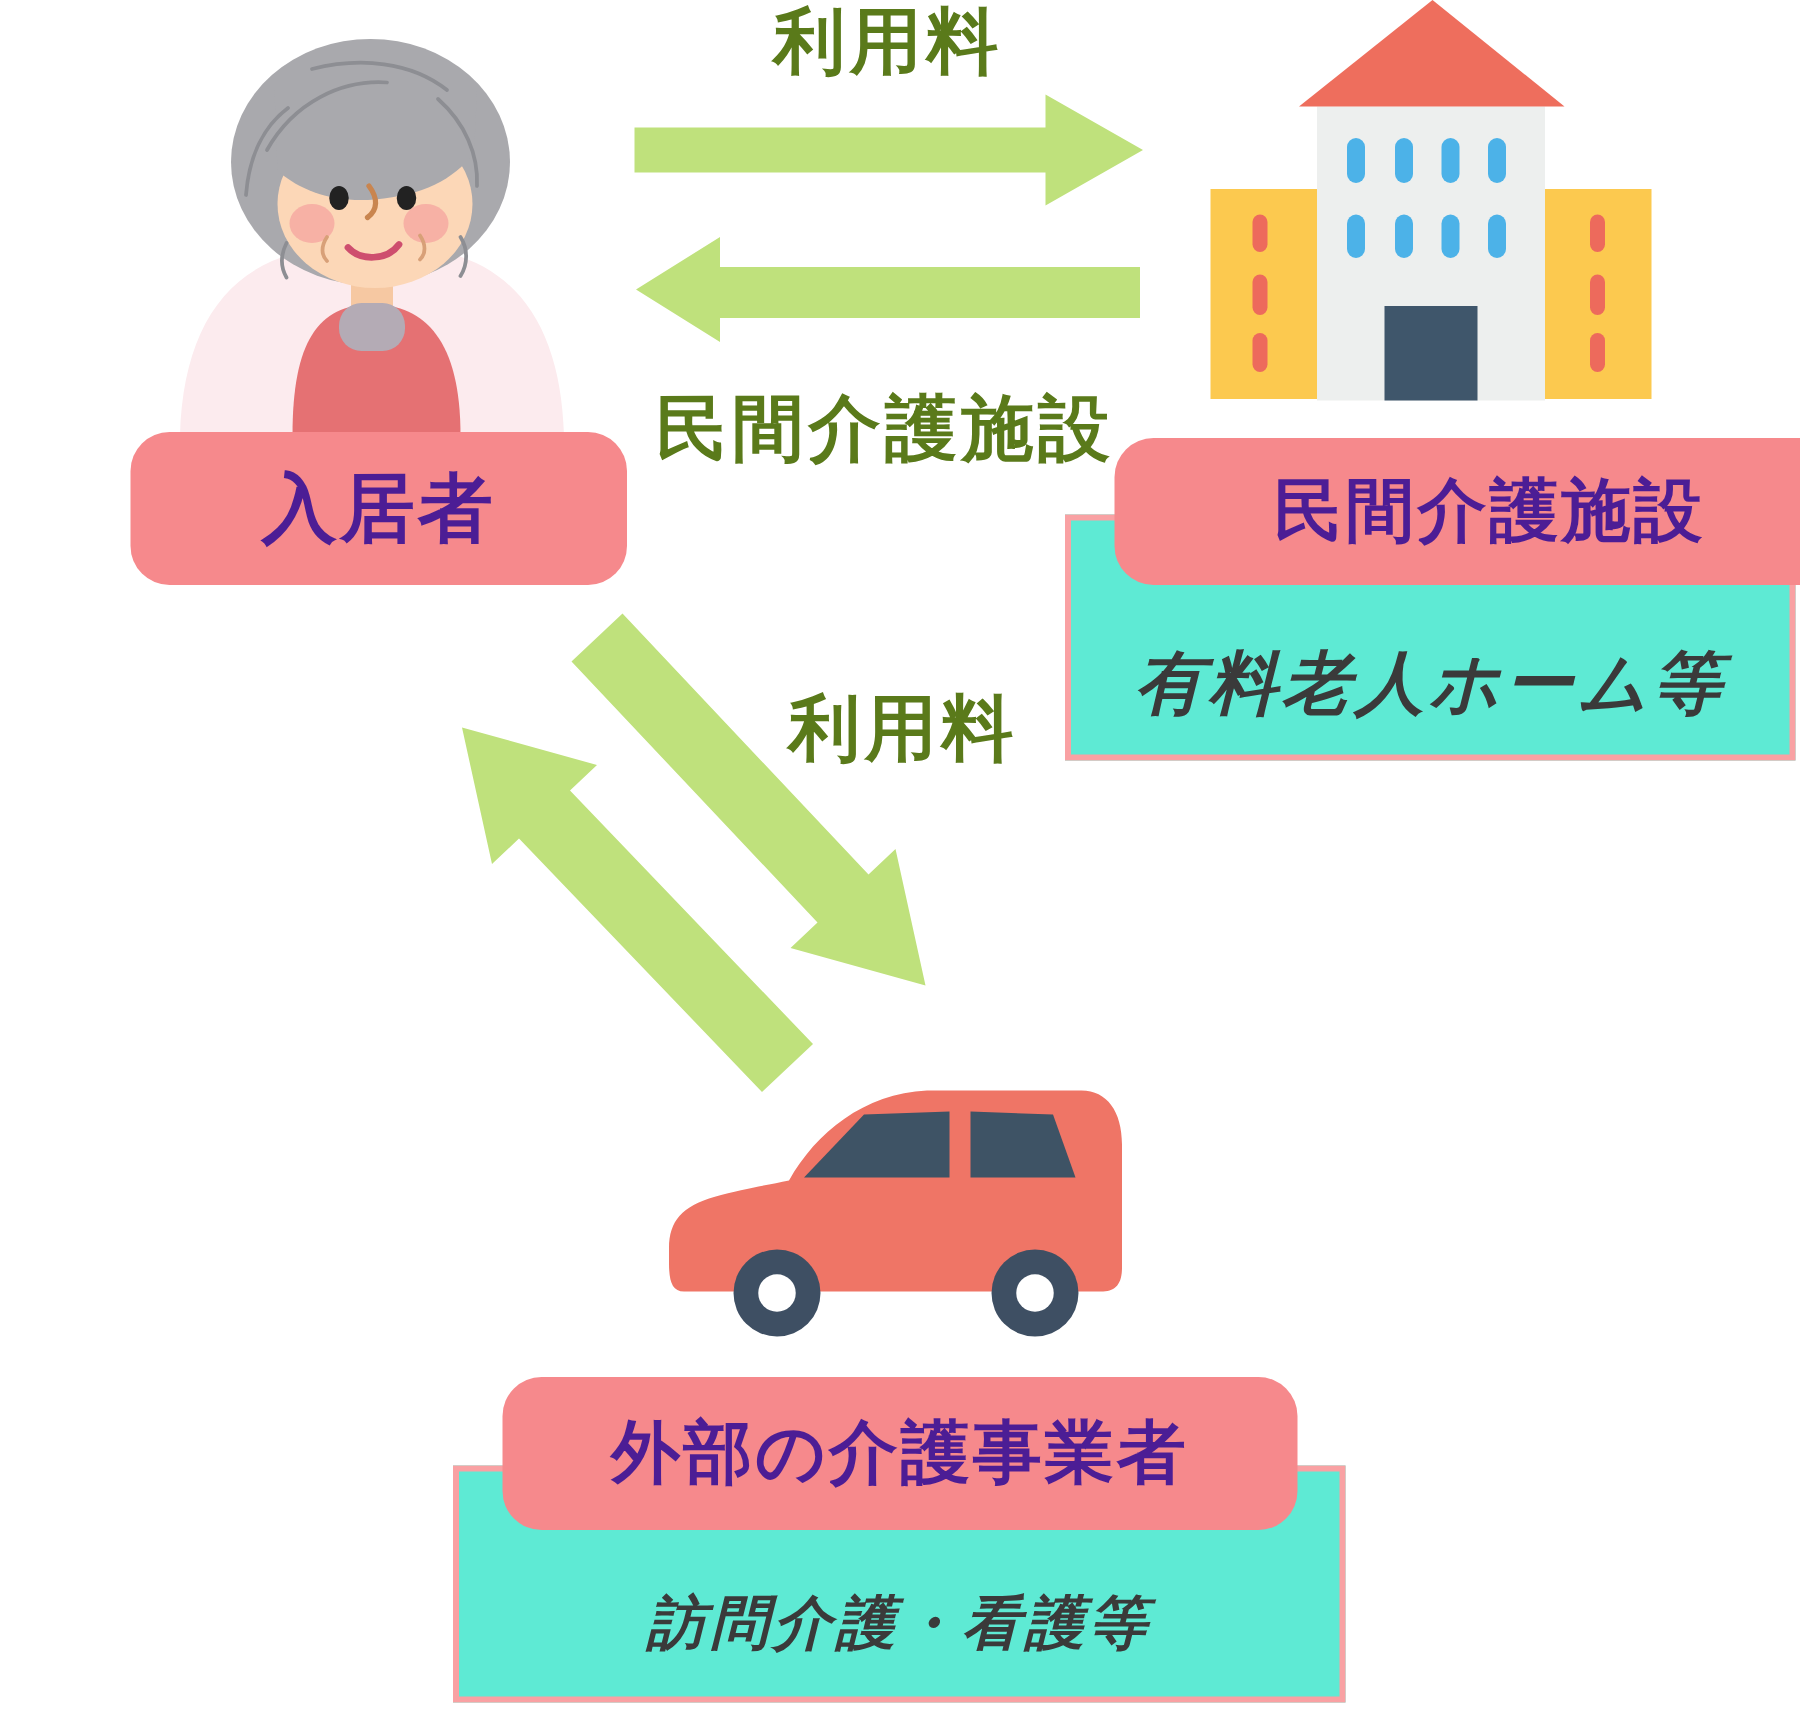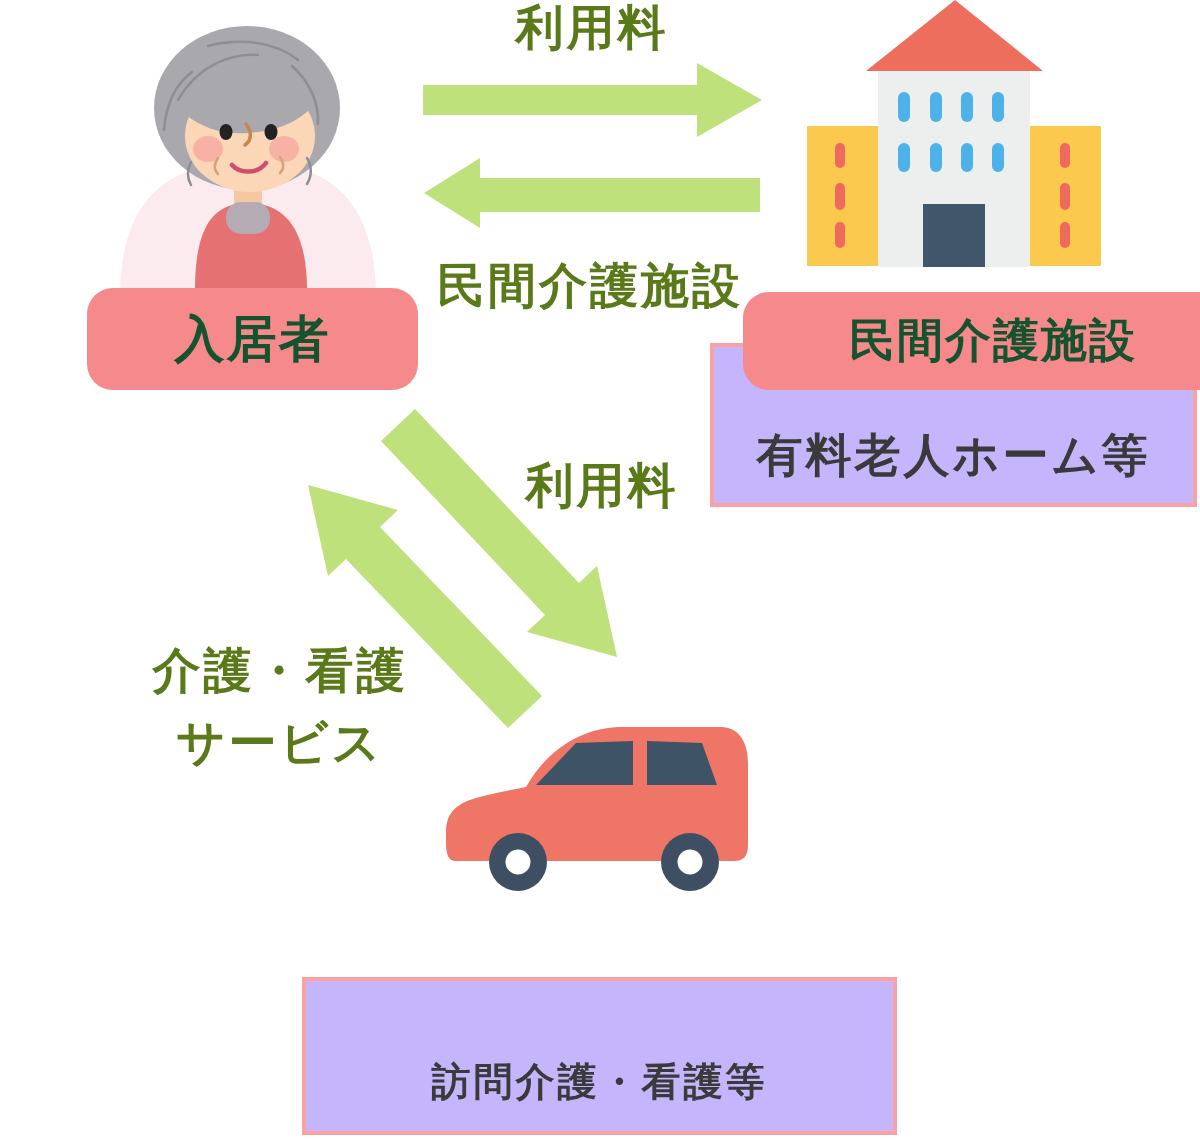--- a/index.html
+++ b/index.html
@@ -12,26 +12,26 @@
   html,body{margin:0;padding:0;background:#fff;}
   body{font-family:"DejaVu Sans","Liberation Sans",sans-serif;}
   .canvas{
     position:relative;width:1200px;height:1141px;background:#fff;overflow:hidden;
   }
   .layer{position:absolute;left:0;top:0;}
   .abs{position:absolute;}
   .pink-label{
     position:absolute;z-index:3;background:var(--label-pink);border-radius:26px;
     display:flex;align-items:center;justify-content:center;
-    color:#14532d;font-weight:700;letter-spacing:2px;
+    color:#4c1d95;font-weight:700;letter-spacing:2px;
   }
   .sub-box{
-    position:absolute;z-index:2;background:#c4b5fd;border:4px solid var(--subbox-border);
+    position:absolute;z-index:2;background:#5eead4;border:4px solid var(--subbox-border);
     box-sizing:border-box;display:flex;justify-content:center;
-    color:var(--subbox-text);font-weight:600;letter-spacing:3px;
+    color:var(--subbox-text);font-weight:600;letter-spacing:3px;font-style:italic;
   }
   .flow-text{
     position:absolute;z-index:3;color:var(--flow-green);font-weight:700;
     font-size:48px;letter-spacing:3px;white-space:nowrap;
   }
   .center-xy{transform:translate(-50%,-50%);}
   .center-x{transform:translateX(-50%);}
 </style>
 </head>
 <body>
@@ -117,22 +117,21 @@
   <div class="sub-box" style="left:302px;top:977px;width:595px;height:158px;padding-top:74px;font-size:39px">
     <span>訪問介護・看護等</span>
   </div>
 
   <div class="pink-label" style="left:87px;top:288px;width:331px;height:102px;font-size:50px">
     <span>入居者</span>
   </div>
   <div class="pink-label" style="left:743px;top:292px;width:500px;height:98px;font-size:46px">
     <span>民間介護施設</span>
   </div>
+  <div class="pink-label" style="left:335px;top:918px;width:530px;height:102px;font-size:46px">
+    <span>外部の介護事業者</span>
+  </div>
 
   <div class="flow-text center-xy" style="left:592px;top:28px">利用料</div>
   <div class="flow-text center-xy" style="left:590px;top:286px">民間介護施設</div>
   <div class="flow-text center-xy" style="left:602px;top:486px">利用料</div>
-  <div class="flow-text center-x" style="left:280px;top:634px;line-height:72px;text-align:center">
-    <span>介護・看護</span><br>
-    <span>サービス</span>
-  </div>
 
 </div>
 
 </body></html>

